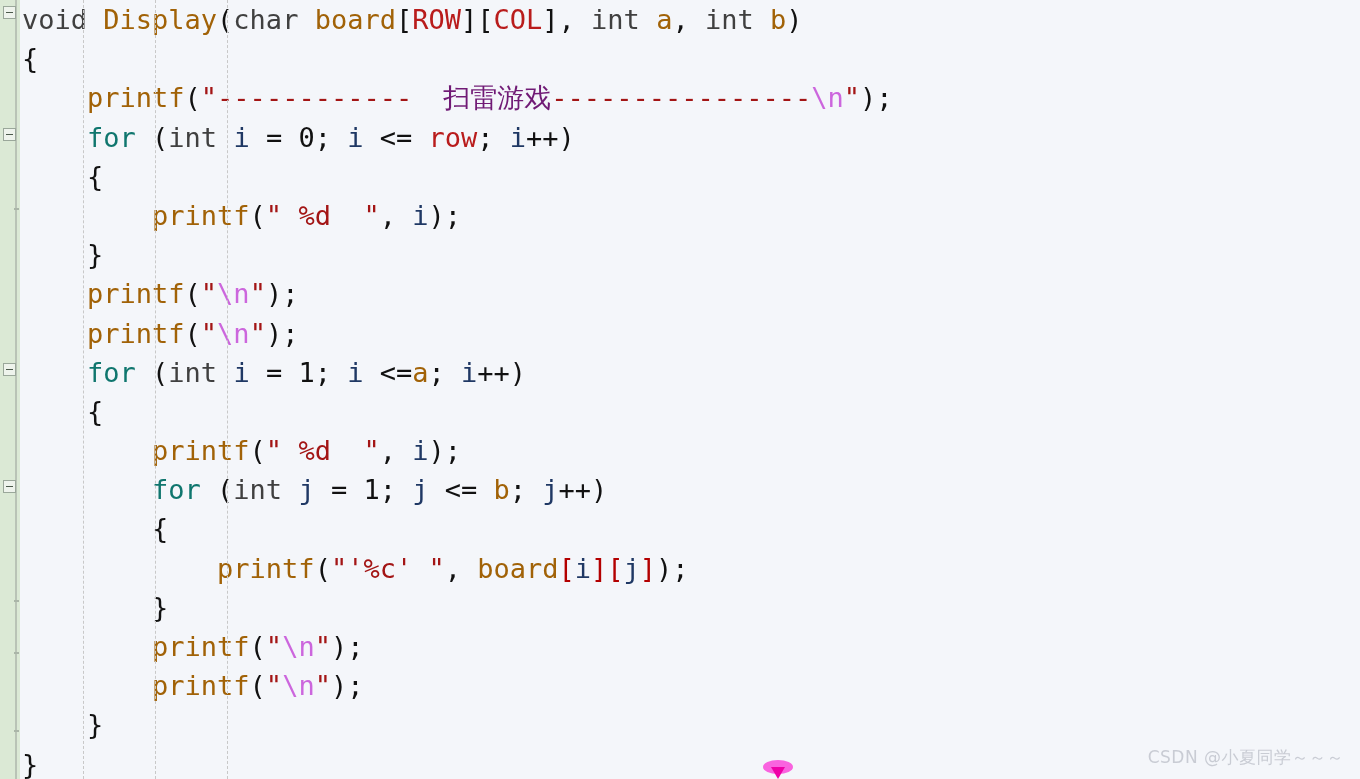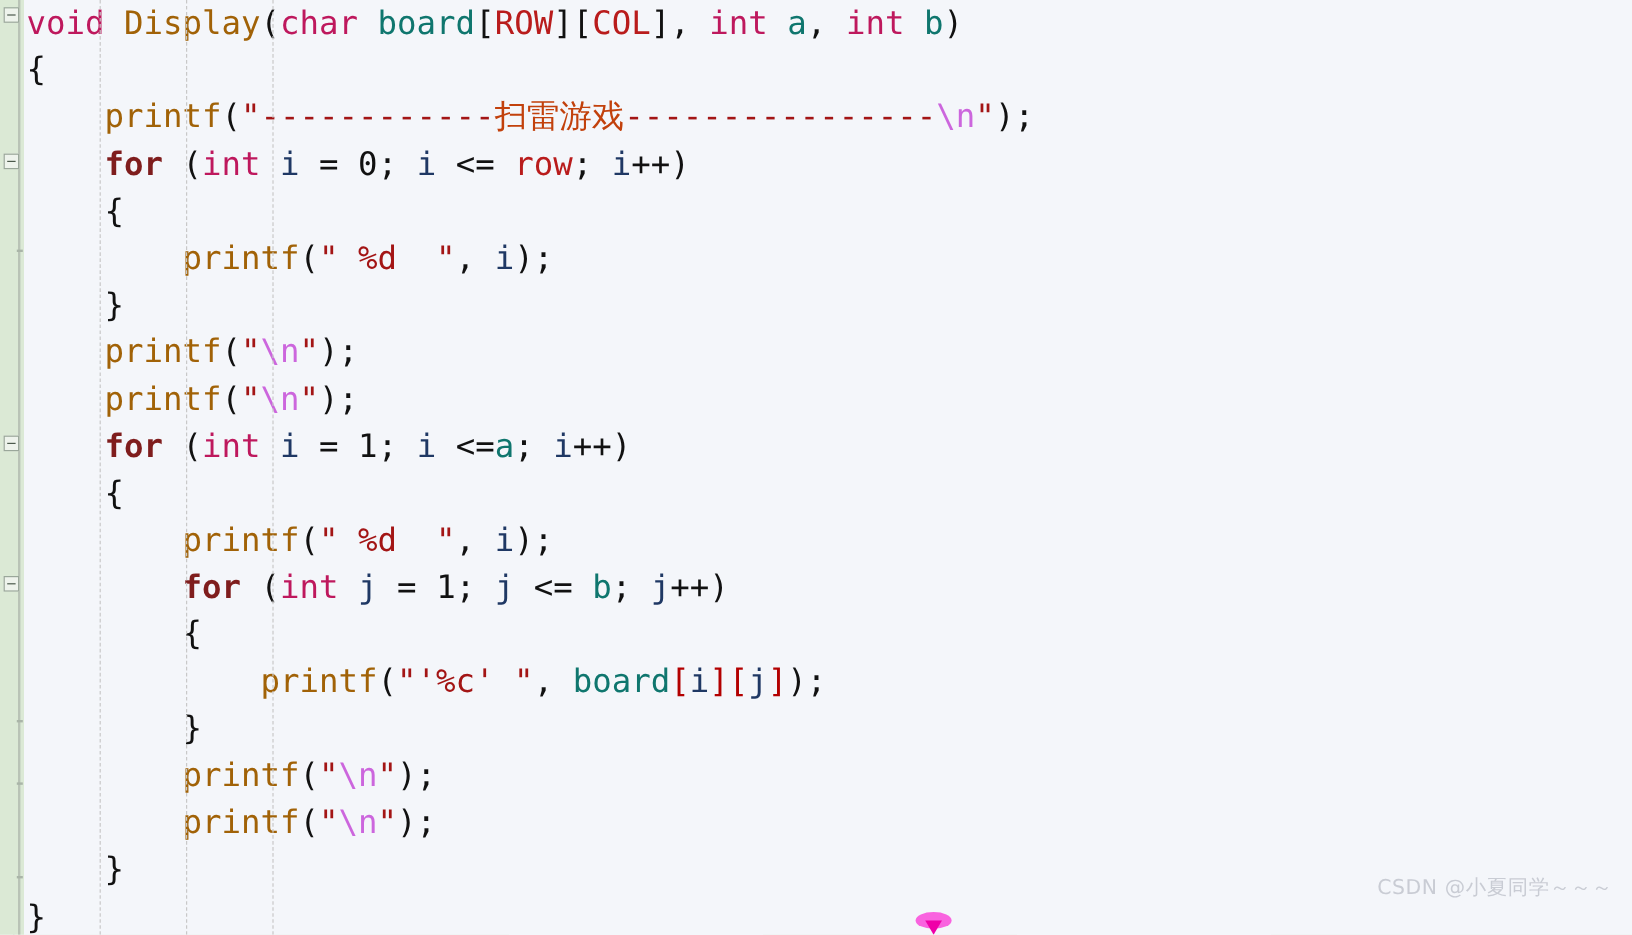--- a/index.html
+++ b/index.html
@@ -57,37 +57,37 @@
   .ln{height:39.2px;padding-left:2px;}
 
   
   .guide{
     position:absolute;top:0;width:0;height:779px;
     border-left:1px dashed #c8c8c8;
     z-index:3;pointer-events:none;
   }
 
   
-  .kw     {color:#be185d;}               
-  .kwctl  {color:#7f1d1d;font-weight:bold;}               
+  .kw     {color:#404040;}               
+  .kwctl  {color:#0f766e;}               
   .fn     {color:#a16207;}               
   .macro  {color:#b91c1c;}               
-  .var    {color:#0f766e;}               
+  .var    {color:#a16207;}               
   .ident  {color:#1f3864;}               
   .punct  {color:#111111;}               
   .brk    {color:#b30000;}               
   .str    {color:#a31515;}               
   .esc    {color:#cc66dd;}               
   .dash   {color:#a31515;}
-  .cjk    {color:#c2410c;font-family:Liberation Mono, monospace;}
+  .cjk    {color:#701a75;font-family:Liberation Mono, monospace;margin-left:31px;}
   .num    {color:#111111;}
 
   
   .watermark{
-    position:absolute;right:16px;bottom:28px;
+    position:absolute;right:16px;bottom:10px;
     color:#c9ccd4;font-size:17px;
     font-family:"DejaVu Sans","Liberation Sans",sans-serif;
     letter-spacing:.5px;
     z-index:6;user-select:none;
   }
 
   
   .cursor-blob{
     position:absolute;left:763px;top:760px;width:30px;height:19px;z-index:8;
   }

